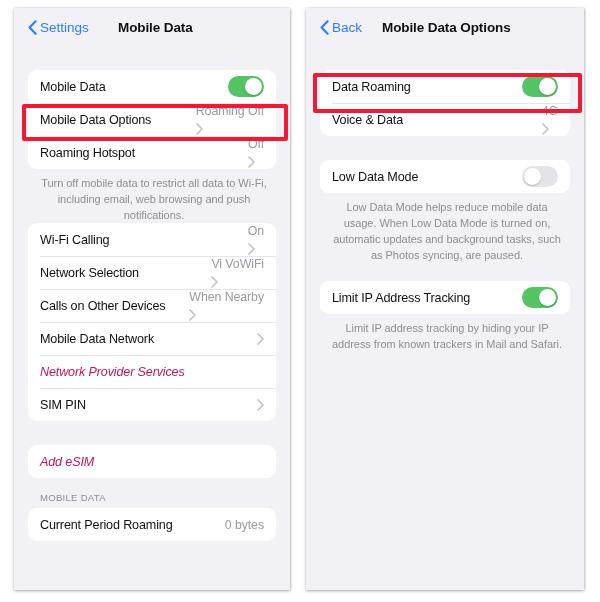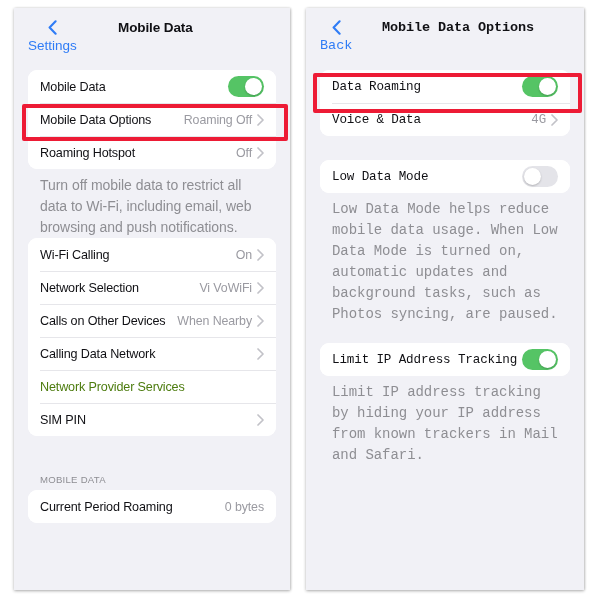--- a/index.html
+++ b/index.html
@@ -22,39 +22,38 @@
   
   .panel {
     position: absolute;
     top: 8px;
     height: 582px;
     background: #f1f1f6;
     overflow: hidden;
     box-shadow: 0 1px 3px rgba(0,0,0,0.30), 1px 0 2px rgba(0,0,0,0.12);
   }
   .panel-left  { left: 14px;  width: 276px; }
-  .panel-right { left: 306px; width: 278px; font-family: Liberation Mono, monospace; }
+  .panel-right { left: 306px; width: 278px; }
 
   
   .navbar {
     position: relative;
     height: 44px;
     background: #f1f1f6;
   }
   .nav-back {
     position: absolute;
     left: 14px;
     top: 12px;
     display: flex;
     align-items: center;
     gap: 3px;
     color: #2f7cf6;
     font-size: 13.5px;
     cursor: pointer;
-    flex-direction: column;
   }
   .chev-back {
     width: 9px;
     height: 15px;
     display: block;
   }
   .chev-back svg { display: block; }
   .nav-title {
     position: absolute;
     top: 12px;
@@ -95,26 +94,26 @@
     top: 0;
     height: 1px;
     background: #e6e6ea;
   }
   .row-label {
     font-size: 12.6px;
     color: #101014;
     letter-spacing: -0.15px;
     white-space: nowrap;
   }
-  .row-label.blue { color: #4d7c0f; }
+  .row-label.blue { color: #be185d; font-style: italic; }
   .row-right {
     margin-left: auto;
     display: flex;
-    align-items: center;
     gap: 5px;
+    flex-direction: column;
   }
   .row-value {
     font-size: 12.4px;
     color: #9a9aa1;
     letter-spacing: -0.1px;
     white-space: nowrap;
   }
   .chev {
     width: 7px;
     height: 12px;
@@ -124,25 +123,26 @@
 
   
   .sec-header {
     font-size: 9.6px;
     color: #8e8e93;
     letter-spacing: 0.25px;
     padding: 14px 4px 5px 12px;
     text-transform: uppercase;
   }
   .sec-footer {
-    font-size: 14px;
-    line-height: 21px;
+    font-size: 11px;
+    line-height: 16px;
     color: #8e8e93;
     padding: 6px 8px 0 12px;
     letter-spacing: -0.05px;
+    text-align: center;
   }
   .spacer-18 { height: 18px; }
   .spacer-24 { height: 24px; }
 
   
   .switch {
     position: relative;
     width: 36px;
     height: 21px;
     border-radius: 11px;
@@ -269,21 +269,21 @@
           <span class="row-right">
             <span class="row-value">When Nearby</span>
             <span class="chev">
               <svg viewBox="0 0 7 12" width="7" height="12" aria-hidden="true">
                   <path d="M1 1 L6 6 L1 11" fill="none" stroke="#c2c2c8" stroke-width="1.7" stroke-linecap="round" stroke-linejoin="round"></path>
                 </svg>
             </span>
           </span>
         </div>
         <div class="row">
-          <span class="row-label">Calling Data Network</span>
+          <span class="row-label">Mobile Data Network</span>
           <span class="row-right">
             <span class="chev">
               <svg viewBox="0 0 7 12" width="7" height="12" aria-hidden="true">
                   <path d="M1 1 L6 6 L1 11" fill="none" stroke="#c2c2c8" stroke-width="1.7" stroke-linecap="round" stroke-linejoin="round"></path>
                 </svg>
             </span>
           </span>
         </div>
         <div class="row">
           <span class="row-label blue">Network Provider Services</span>
@@ -295,20 +295,25 @@
               <svg viewBox="0 0 7 12" width="7" height="12" aria-hidden="true">
                   <path d="M1 1 L6 6 L1 11" fill="none" stroke="#c2c2c8" stroke-width="1.7" stroke-linecap="round" stroke-linejoin="round"></path>
                 </svg>
             </span>
           </span>
         </div>
       </div>
 
       <div class="spacer-24"></div>
 
+      <div class="card">
+        <div class="row">
+          <span class="row-label blue">Add eSIM</span>
+        </div>
+      </div>
 
       <div class="sec-header">MOBILE DATA</div>
       <div class="card">
         <div class="row">
           <span class="row-label">Current Period Roaming</span>
           <span class="row-right">
             <span class="row-value">0 bytes</span>
           </span>
         </div>
       </div>

